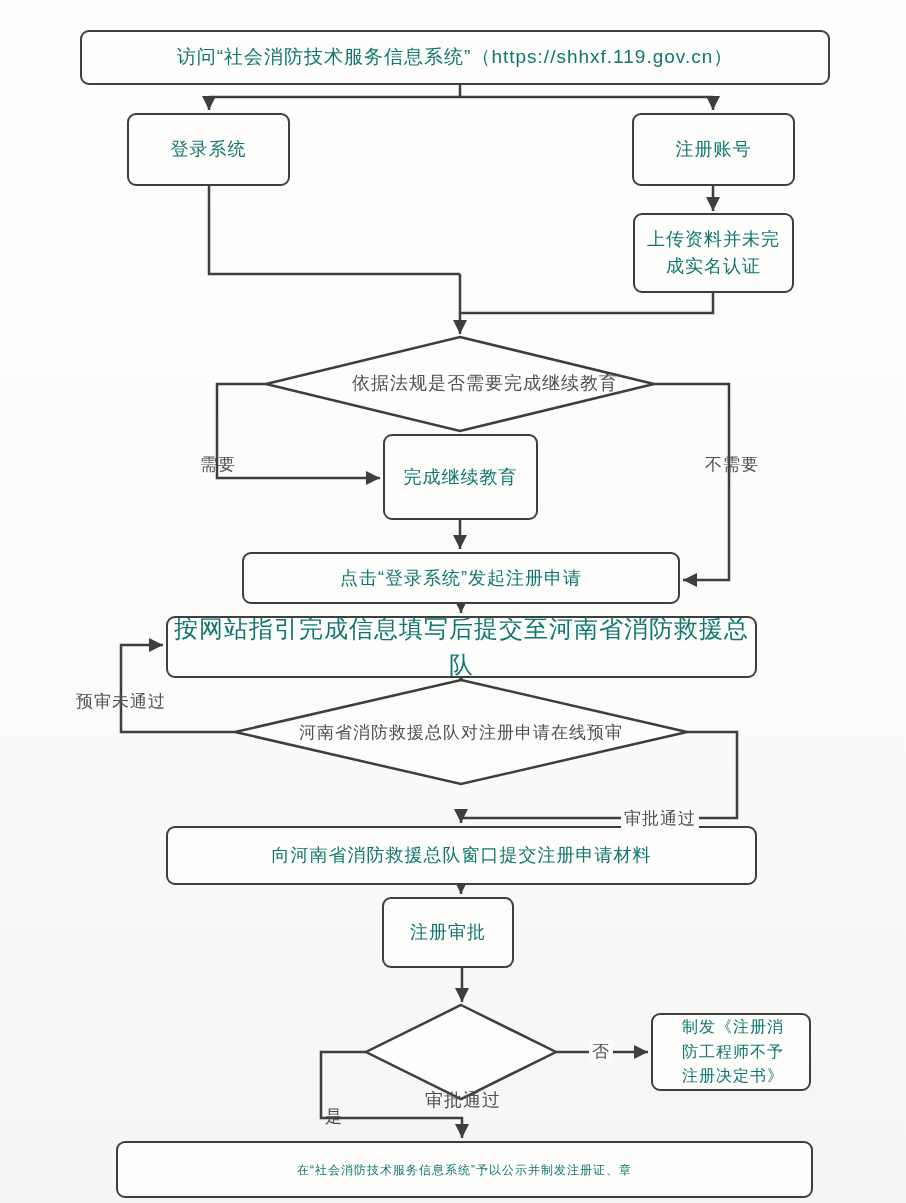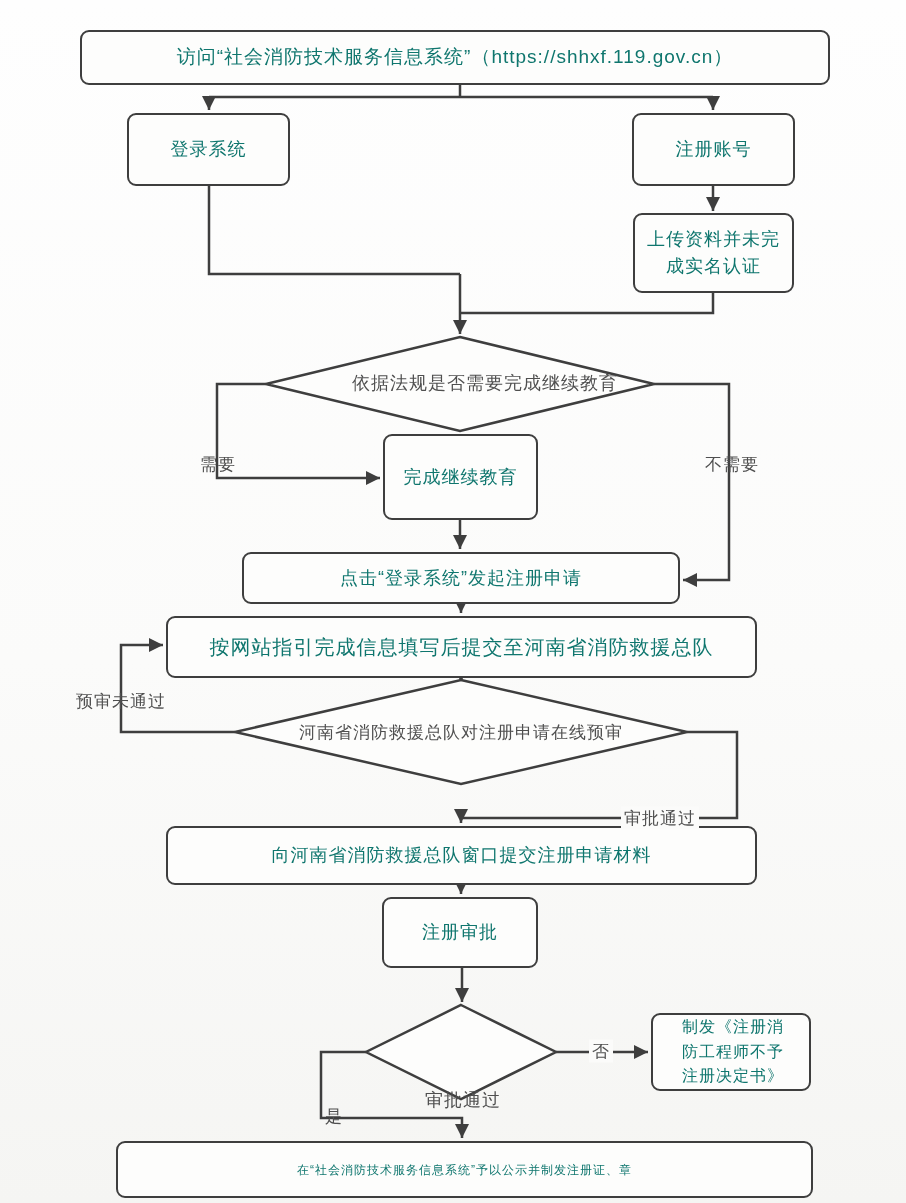--- a/index.html
+++ b/index.html
@@ -104,25 +104,25 @@
   <div class="node" style="left:127px;top:113px;width:163px;height:73px;font-size:18px;">登录系统</div>
 
   <div class="node" style="left:632px;top:113px;width:163px;height:73px;font-size:18px;">注册账号</div>
 
   <div class="node" style="left:633px;top:213px;width:161px;height:80px;font-size:18px;padding:0 9px;">上传资料并未完成实名认证</div>
 
   <div class="node" style="left:383px;top:434px;width:155px;height:86px;font-size:18px;">完成继续教育</div>
 
   <div class="node" style="left:242px;top:552px;width:438px;height:52px;font-size:18px;">点击“登录系统”发起注册申请</div>
 
-  <div class="node" style="left:166px;top:616px;width:591px;height:62px;font-size:20px;">按网站指引完成信息填写后提交至河南省消防救援总队</div>
+  <div class="node" style="left:166px;top:616px;width:591px;height:62px;font-size:24px;">按网站指引完成信息填写后提交至河南省消防救援总队</div>
 
   <div class="node" style="left:166px;top:826px;width:591px;height:59px;font-size:18px;">向河南省消防救援总队窗口提交注册申请材料</div>
 
-  <div class="node" style="left:382px;top:897px;width:156px;height:71px;font-size:18px;font-family:Liberation Serif, serif;">注册审批</div>
+  <div class="node" style="left:382px;top:897px;width:132px;height:71px;font-size:18px;font-family:Liberation Serif, serif;">注册审批</div>
 
   <div class="node" style="left:651px;top:1013px;width:160px;height:78px;font-size:16px;padding:0 25px;line-height:1.55;text-align:right;">制发《注册消防工程师不予注册决定书》</div>
 
   <div class="node" style="left:116px;top:1141px;width:697px;height:57px;font-size:12px;">在“社会消防技术服务信息系统”予以公示并制发注册证、章</div>
 
   <div class="dlabel" style="left:461px;top:383px;font-size:18px;margin-left:24px;">依据法规是否需要完成继续教育</div>
 
   <div class="dlabel" style="left:461px;top:732px;font-size:17px;">河南省消防救援总队对注册申请在线预审</div>
 
   <div class="dlabel" style="left:463px;top:1052px;font-size:18px;margin-top:48px;">审批通过</div>

